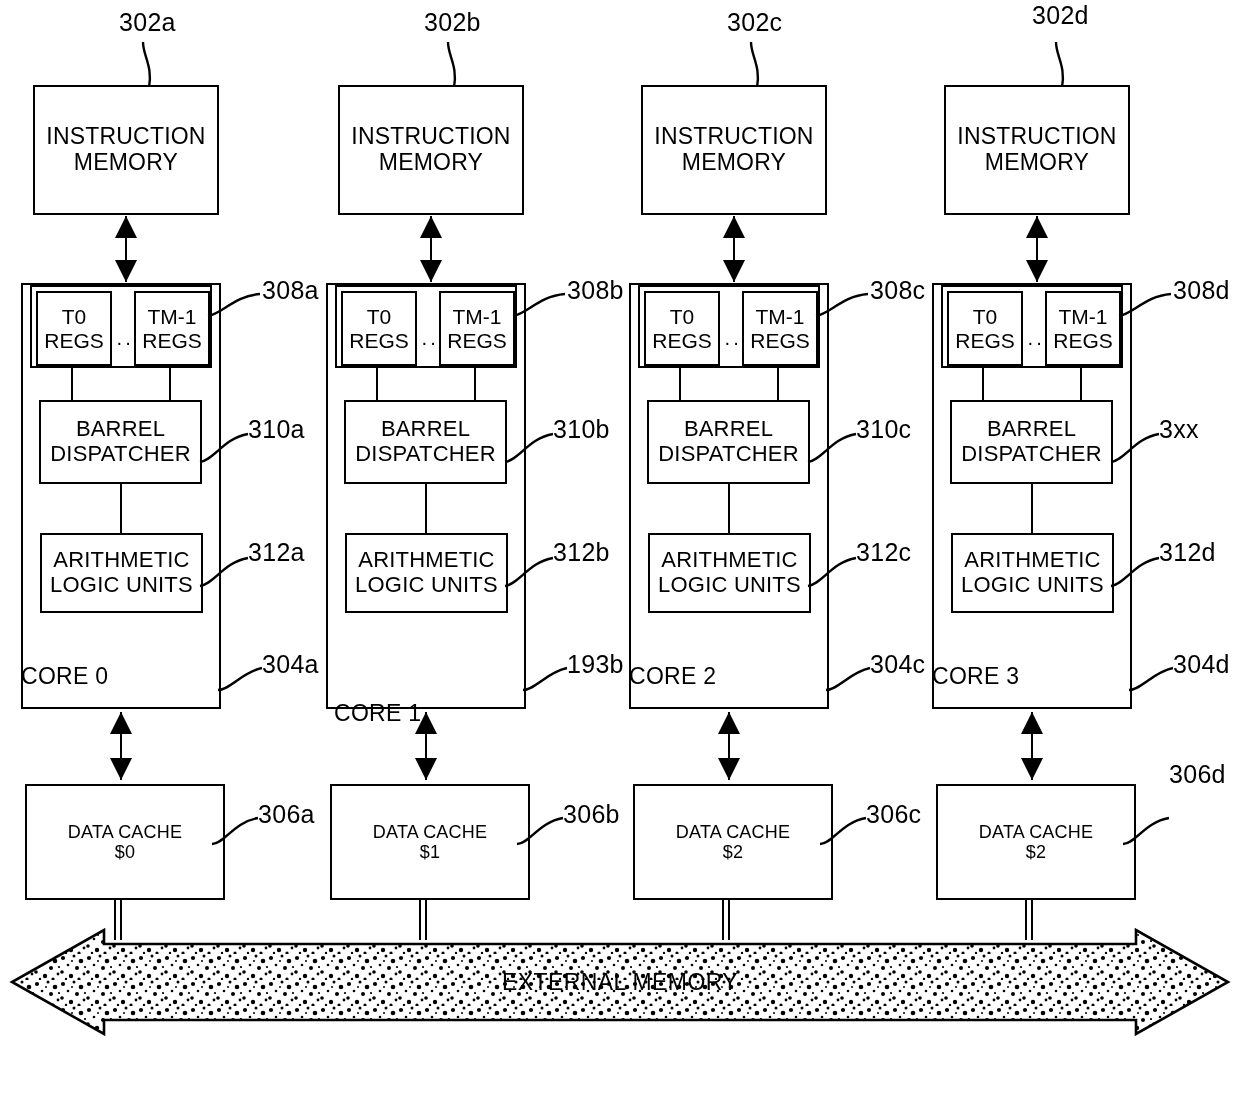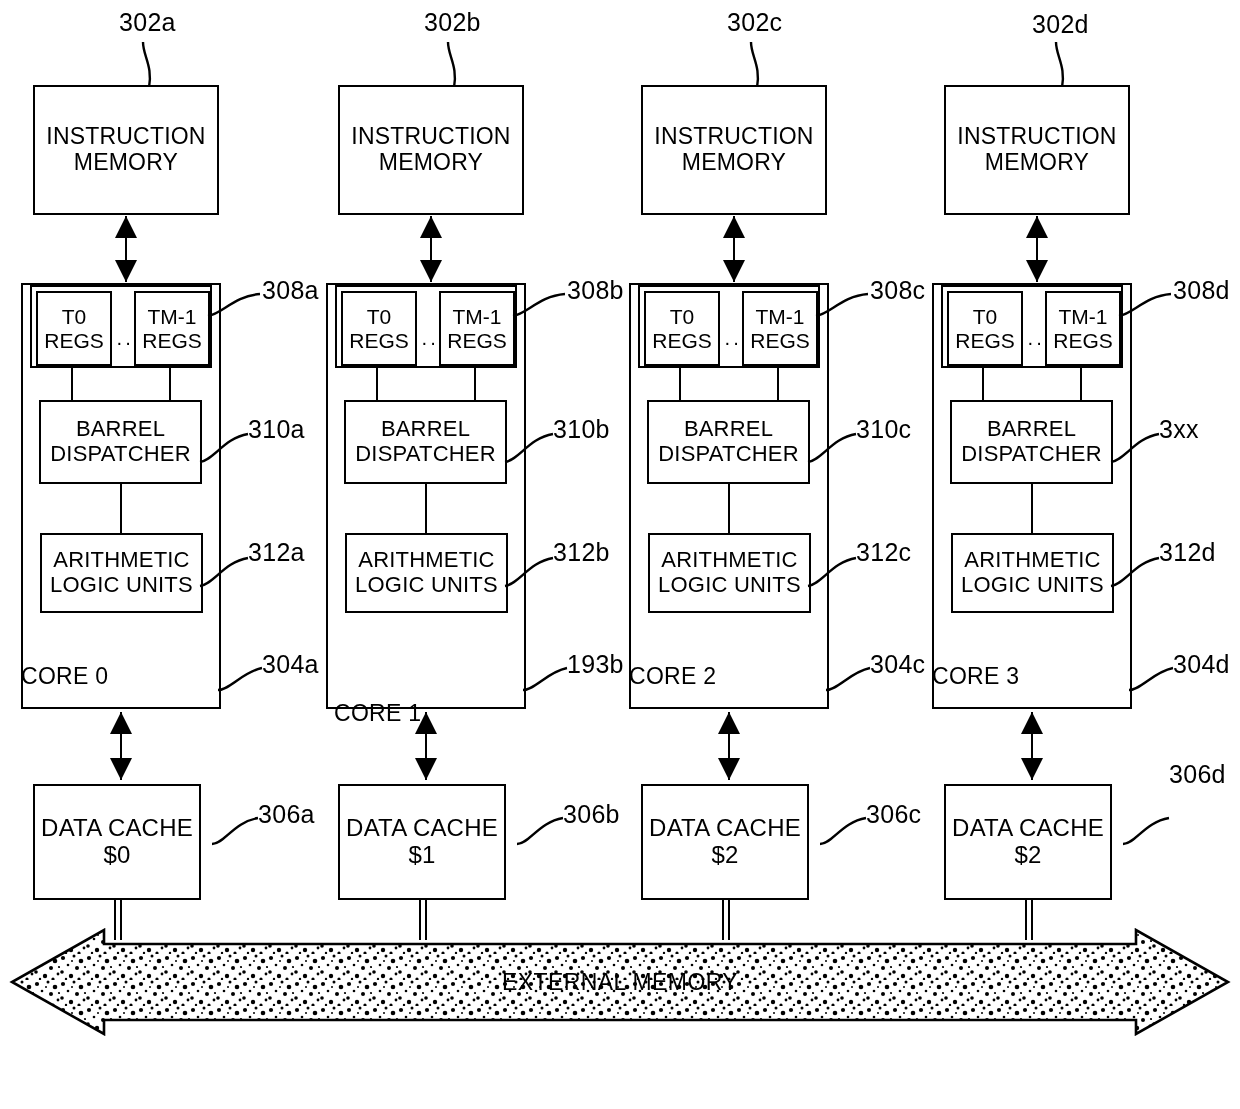--- a/index.html
+++ b/index.html
@@ -30,21 +30,21 @@
   .corebox{width:200px;height:426px;border-width:2px;}
   .regsgroup{position:absolute;width:182px;height:83px;border:2px solid #000;box-sizing:border-box;background:#fff;}
   .regbox{
     position:absolute;top:4px;width:76px;height:75px;
     border:2px solid #000;box-sizing:border-box;background:#fff;
     display:flex;flex-direction:column;align-items:center;justify-content:center;
     font-size:21px;line-height:1.1;text-align:center;
   }
   .bdisp{width:163px;height:84px;font-size:22px;}
   .alu{width:163px;height:80px;font-size:22px;}
-  .dcache{width:168px;height:116px;font-size:24px;margin-left:8px;}
+  .dcache{width:200px;height:116px;font-size:18px;}
   .corelabel{
     position:absolute;width:200px;text-align:left;
     font-size:23px;letter-spacing:.3px;
   }
 
   
   .vline{position:absolute;width:2px;background:#000;}
 
   
   .dbl-arrow{position:absolute;width:22px;}
@@ -329,21 +329,21 @@
       <path d="M 2 32 C 14 32, 24 10, 48 6" fill="none" stroke="#000" stroke-width="2.4"></path>
     </svg>
 
     <div class="stem" style="left:722px;top:898px;height:42px;">
         <i class="l"></i>
         <i class="r"></i>
       </div>
   </div>
 
   <div>
-    <div class="refnum" style="left:1032px;top:10px;">302d</div>
+    <div class="refnum" style="left:1032px;top:1px;">302d</div>
     <svg style="position:absolute;left:1026px;top:40px;" width="60" height="52">
       <path d="M 30 2 C 30 16, 40 26, 36 48" fill="none" stroke="#000" stroke-width="2.4"></path>
     </svg>
 
     <div class="box imem" style="left:944px;top:85px;">
       <span>INSTRUCTION</span>
       <span>MEMORY</span>
     </div>
 
     <div class="dbl-arrow" style="left:1026px;top:216px;height:66px;">

